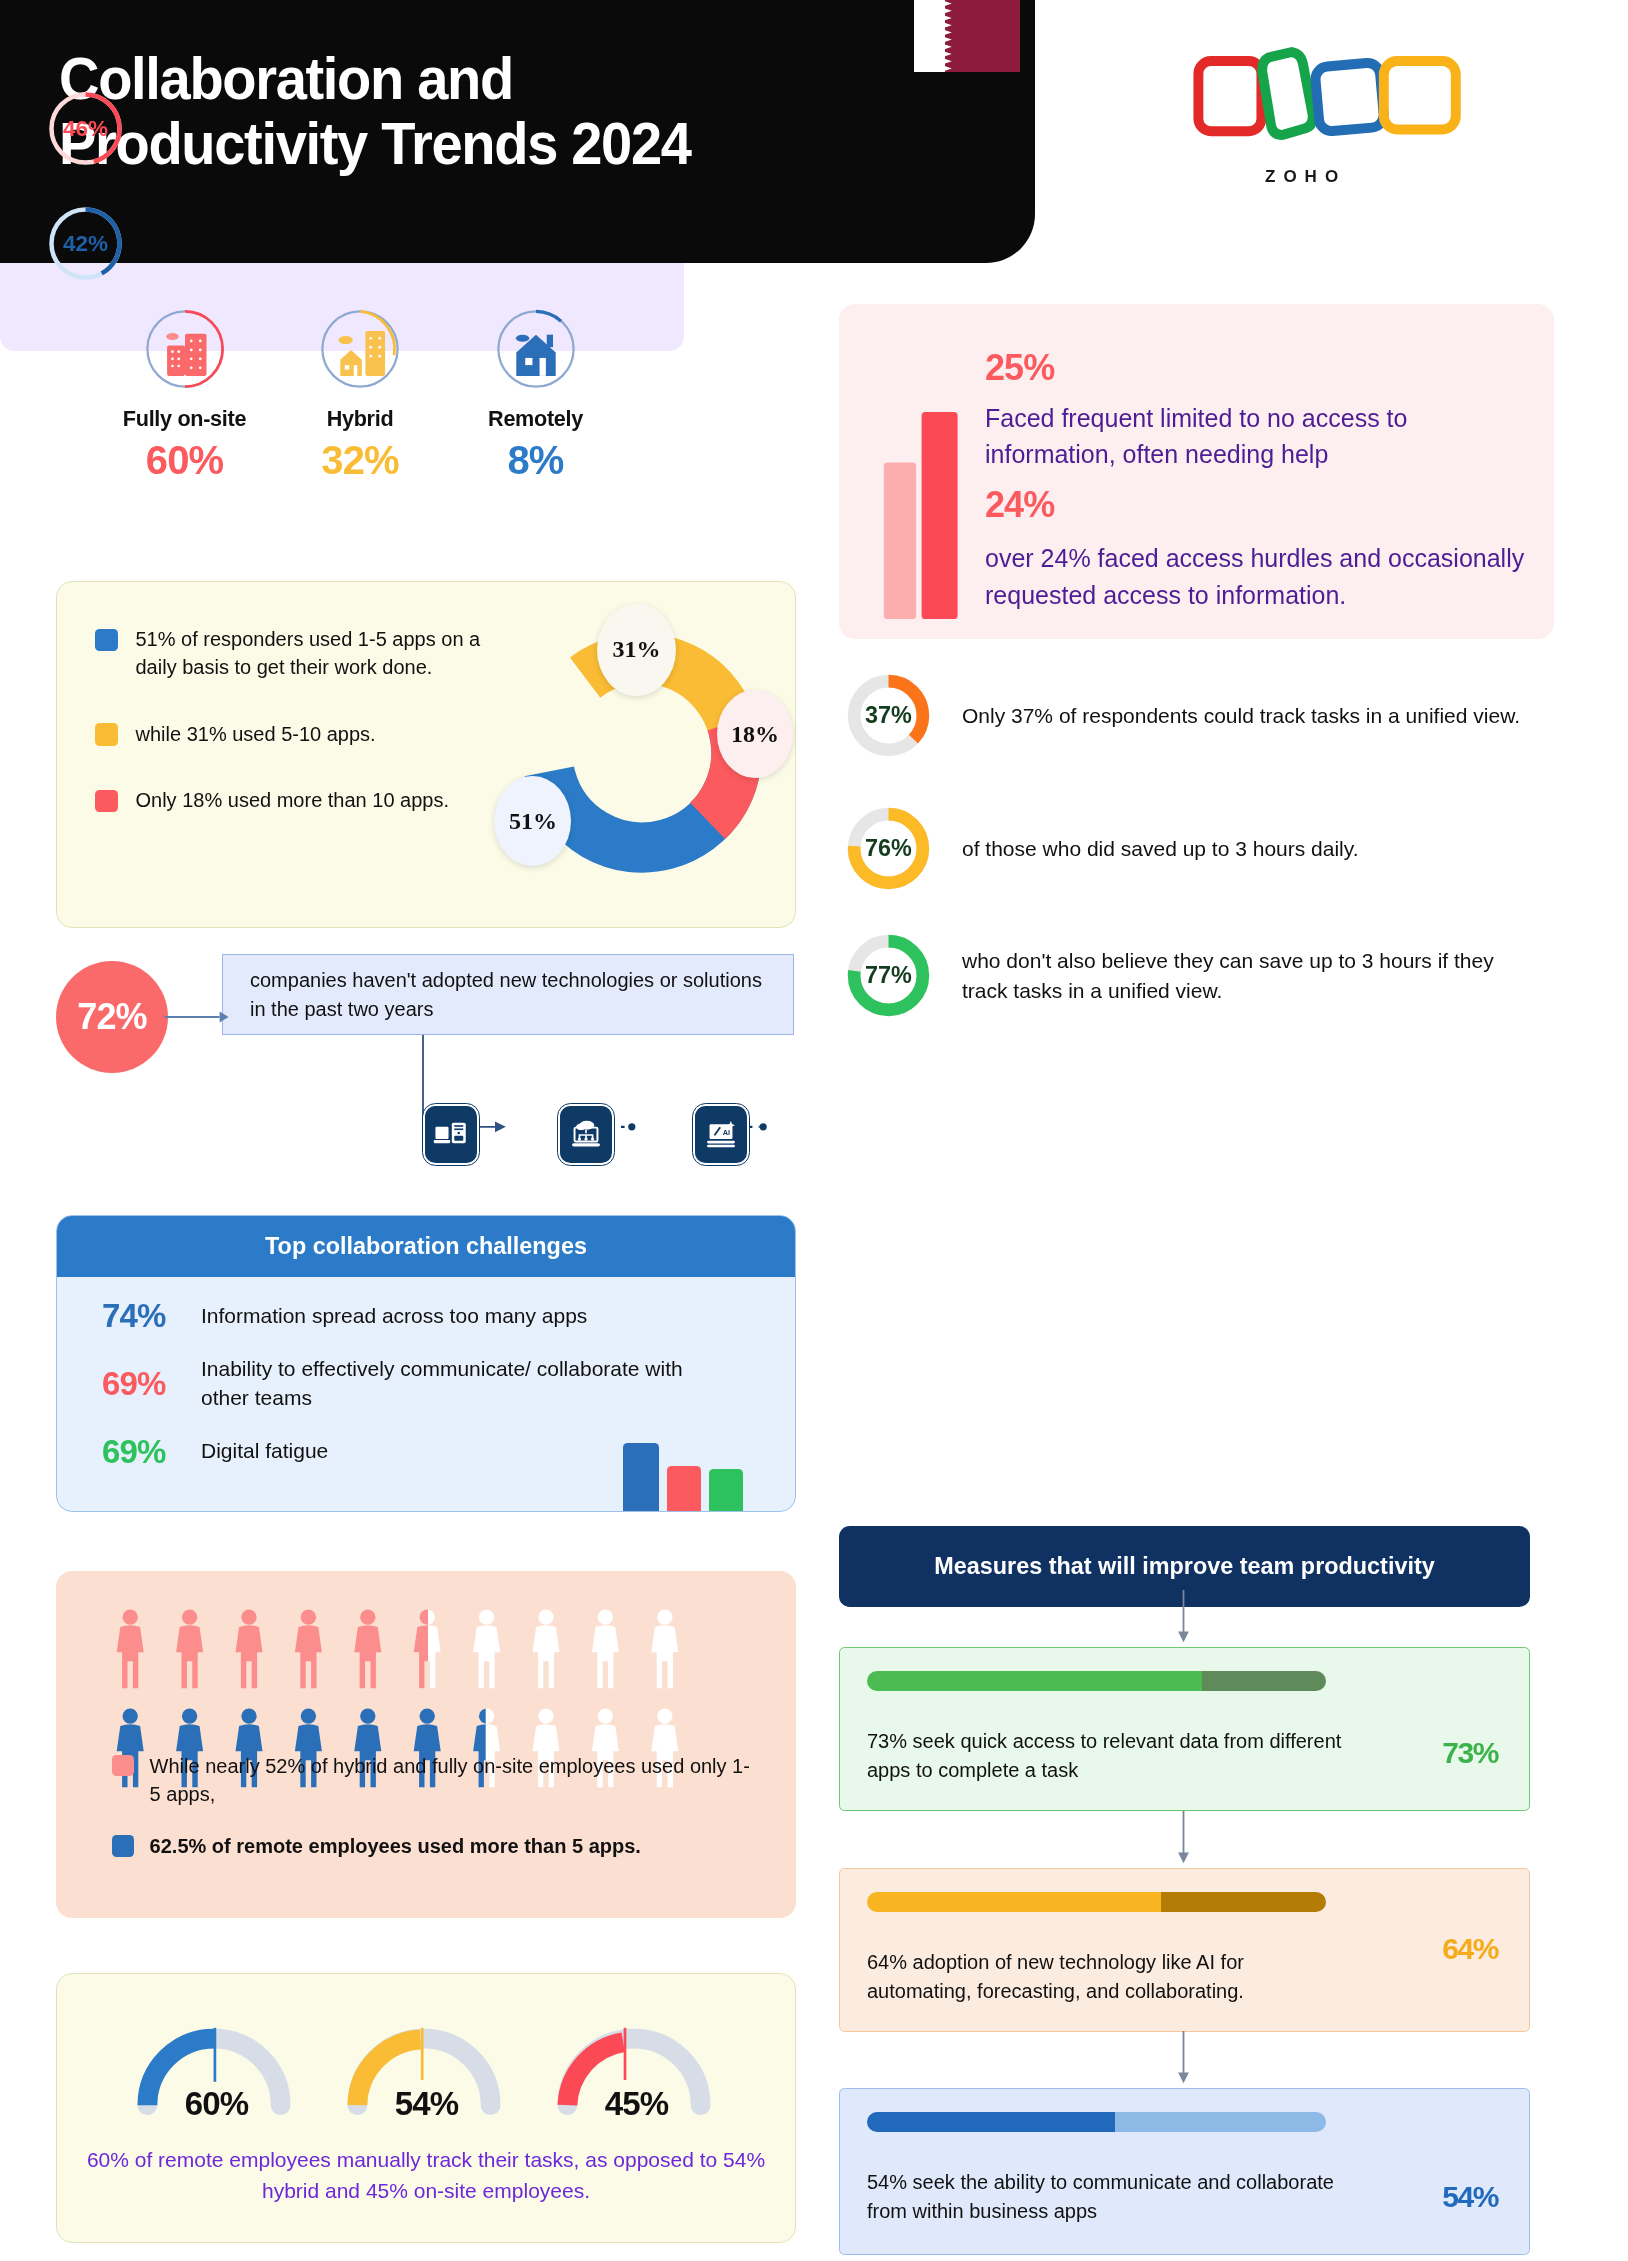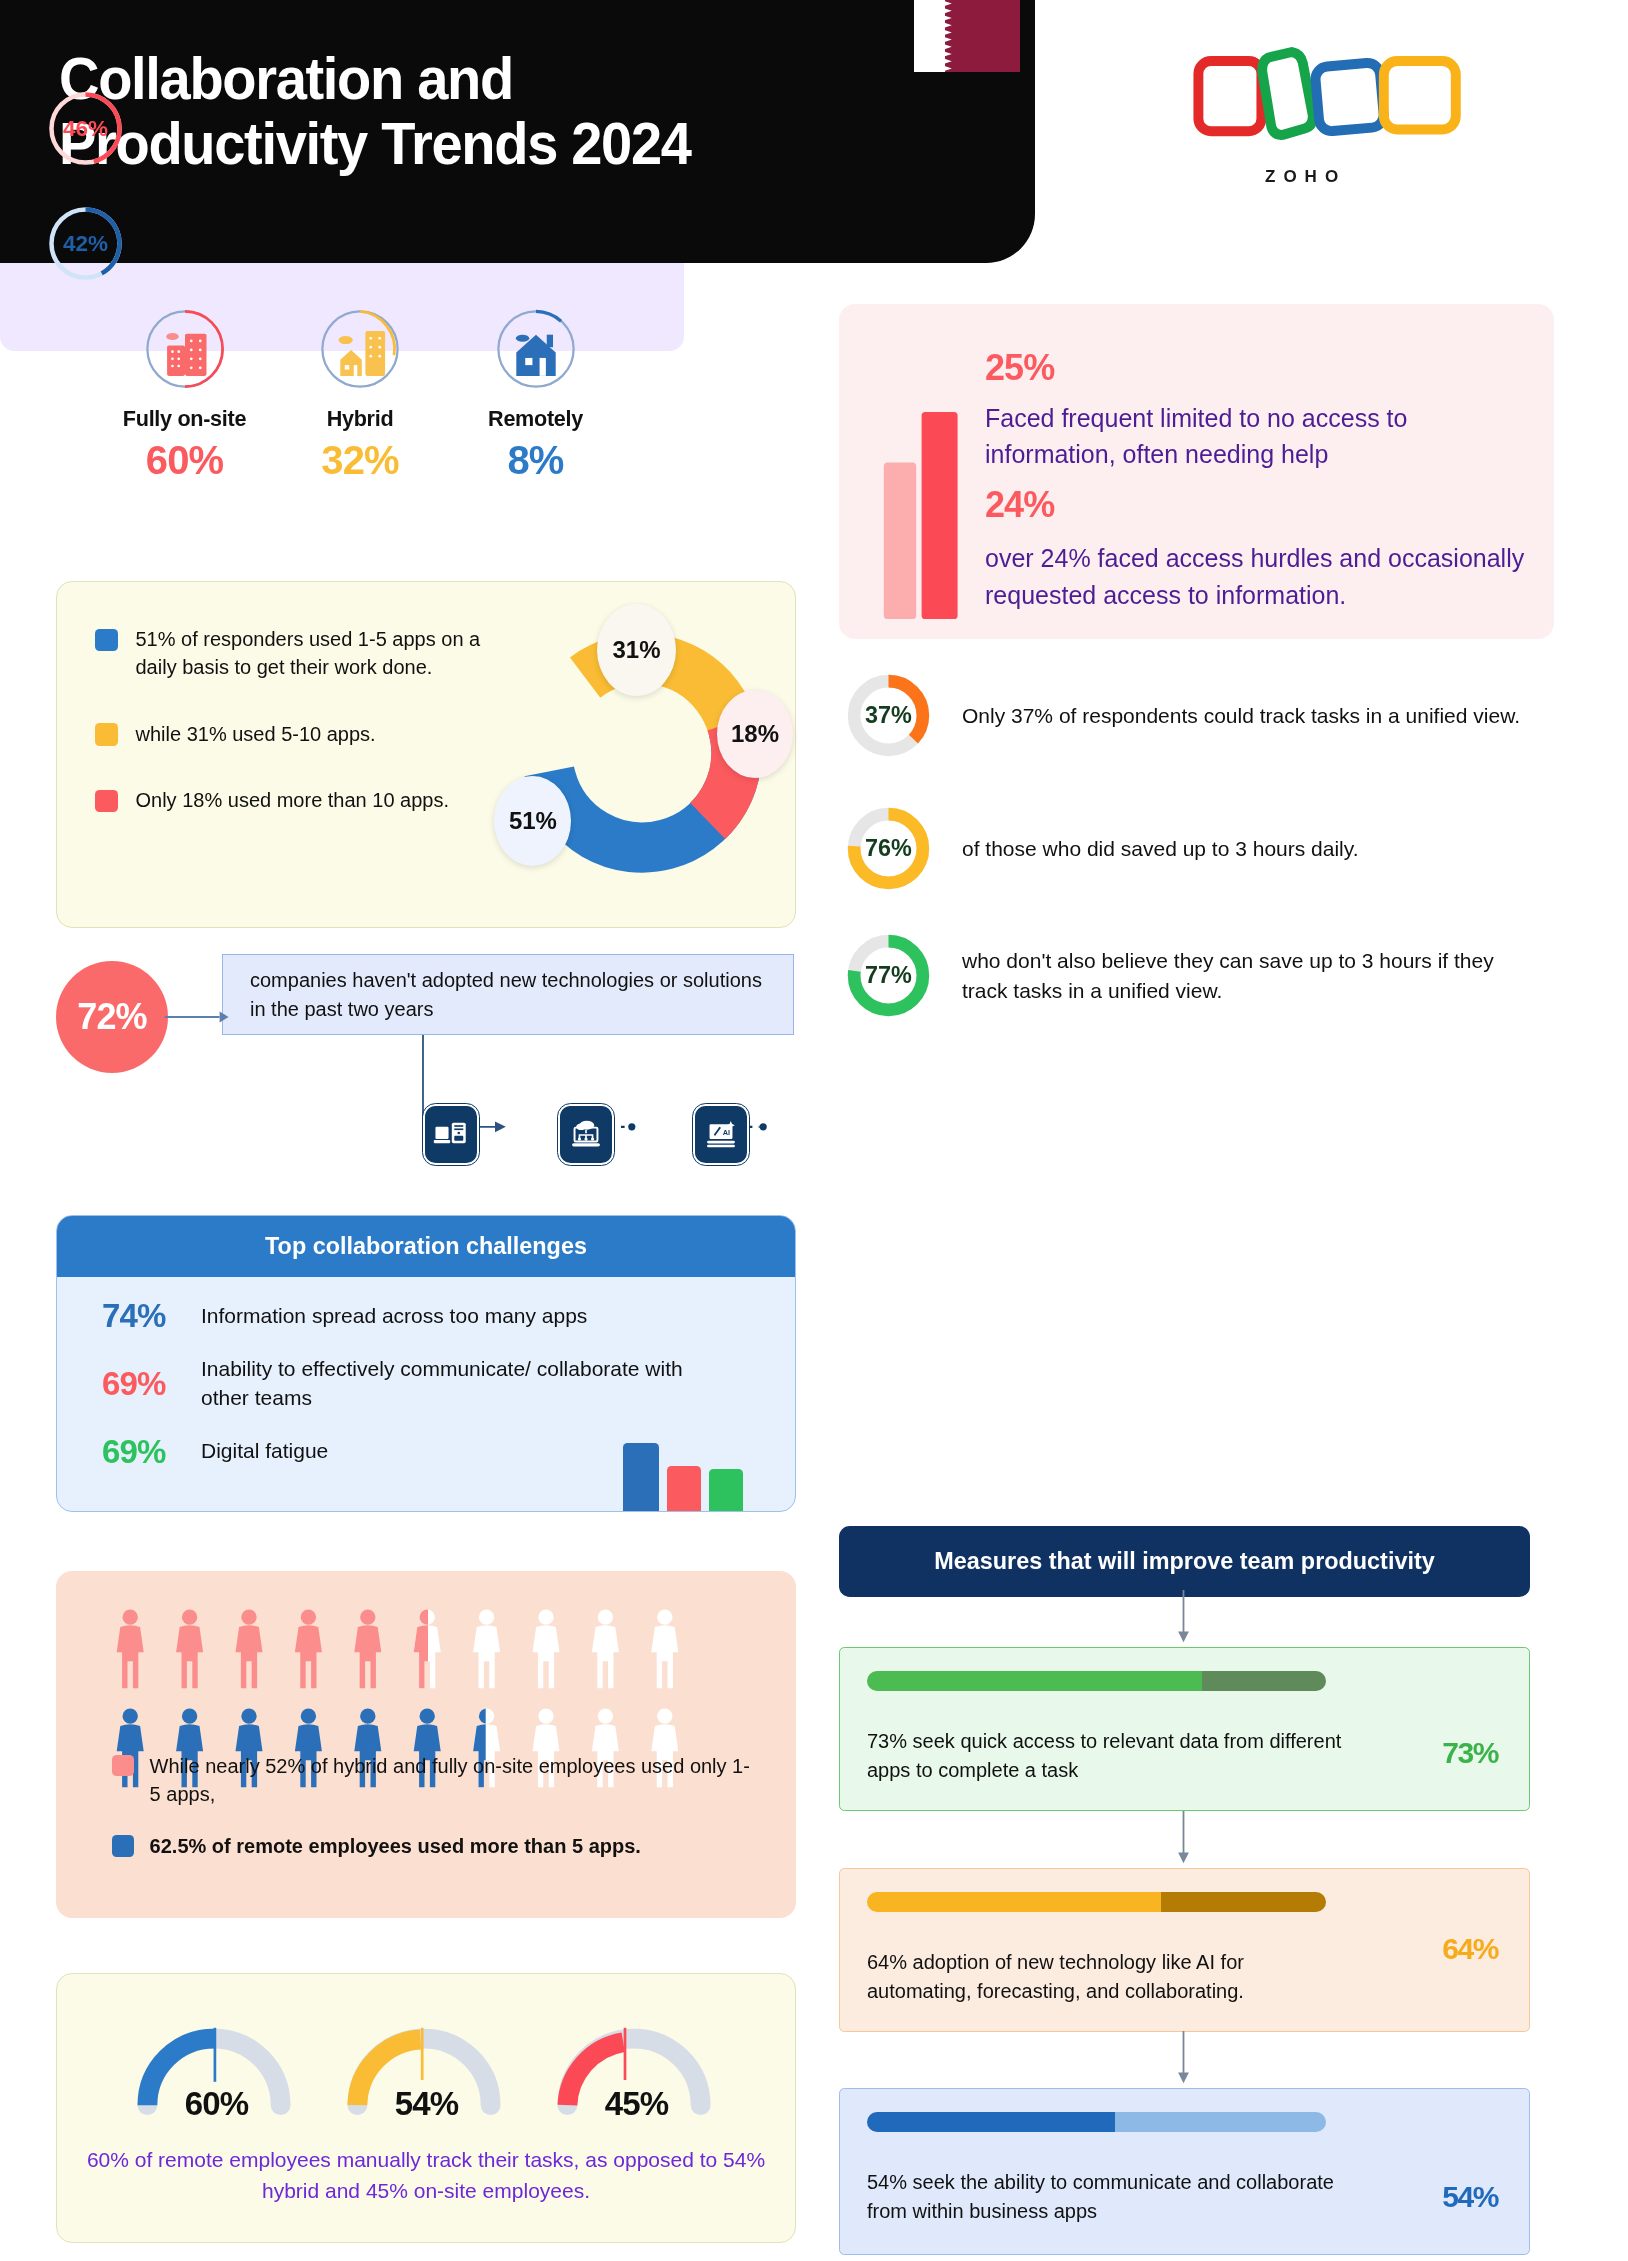--- a/index.html
+++ b/index.html
@@ -69,21 +69,21 @@
 
   .donut-card {
     left: 56px; top: 581px; width: 740px; height: 347px;
     background: #fbfbe8; border: 0.9px solid #e2e2b8; padding-left: 44px;
   }
   .legend { position: absolute; left: 38px; top: 43px; width: 387px; }
   .legend-row { display: flex; margin-bottom: 38px; }
   .legend-sw { width: 22.5px; height: 22.5px; border-radius: 4.5px; flex: 0 0 22.5px; margin-right: 18px; margin-top: 3.6px;}
   .legend-txt { font-size: 20px; line-height: 1.42; color: #111; }
 
-  .donut-wrap { position: absolute; left: 450px; top: 36px; width: 270px; height: 270px; }
+  .donut-wrap { position: absolute; left: 450px; top: 36px; width: 270px; height: 270px; font-family: Liberation Serif, serif; }
   .donut-bub {
     position: absolute; border-radius: 50%;
     display: flex; align-items: center; justify-content: center;
     font-size: 24px; font-weight: bold; color: #111;
     box-shadow: 0 1.8px 6.3px rgba(0,0,0,.13);
   }
 
   
   .access-card {
     left: 839px; top: 304px; width: 715px; height: 335px;
@@ -165,21 +165,21 @@
   }
   .people-row { position: absolute; left: 58px; display: flex; gap: 9px; }
   .people-legend { position: absolute; left: 56px; bottom: 34px; width: 648px; }
   .pl-row { display: flex; margin-bottom: 23.4px; }
   .pl-sw { width: 21.6px; height: 21.6px; border-radius: 4.5px; flex: 0 0 21.6px; margin-right: 16px; margin-top: 2.7px;}
   .pl-txt { font-size: 20px; line-height: 1.42; color: #111; }
 
   
   .measures-head {
     position: absolute; left: 839px; top: 1526px;
-    width: 691px; height: 71px; border-radius: 10.8px;
+    width: 691px; height: 81px; border-radius: 10.8px;
     background: #0f3263; color: #fff;
     display: flex; align-items: center; justify-content: center;
     font-size: 23.4px; font-weight: bold;
   }
   .measure {
     position: absolute; left: 839px; width: 691px; height: 164px;
     border-radius: 5.4px; padding: 23.4px 27px;
   }
   .mbar-track { height: 20px; border-radius: 10.8px; width: 459px; overflow: hidden; display:flex;}
   .measure-txt { font-size: 20px; line-height: 1.45; color: #111; margin-top: 36px; width: 477px;}

